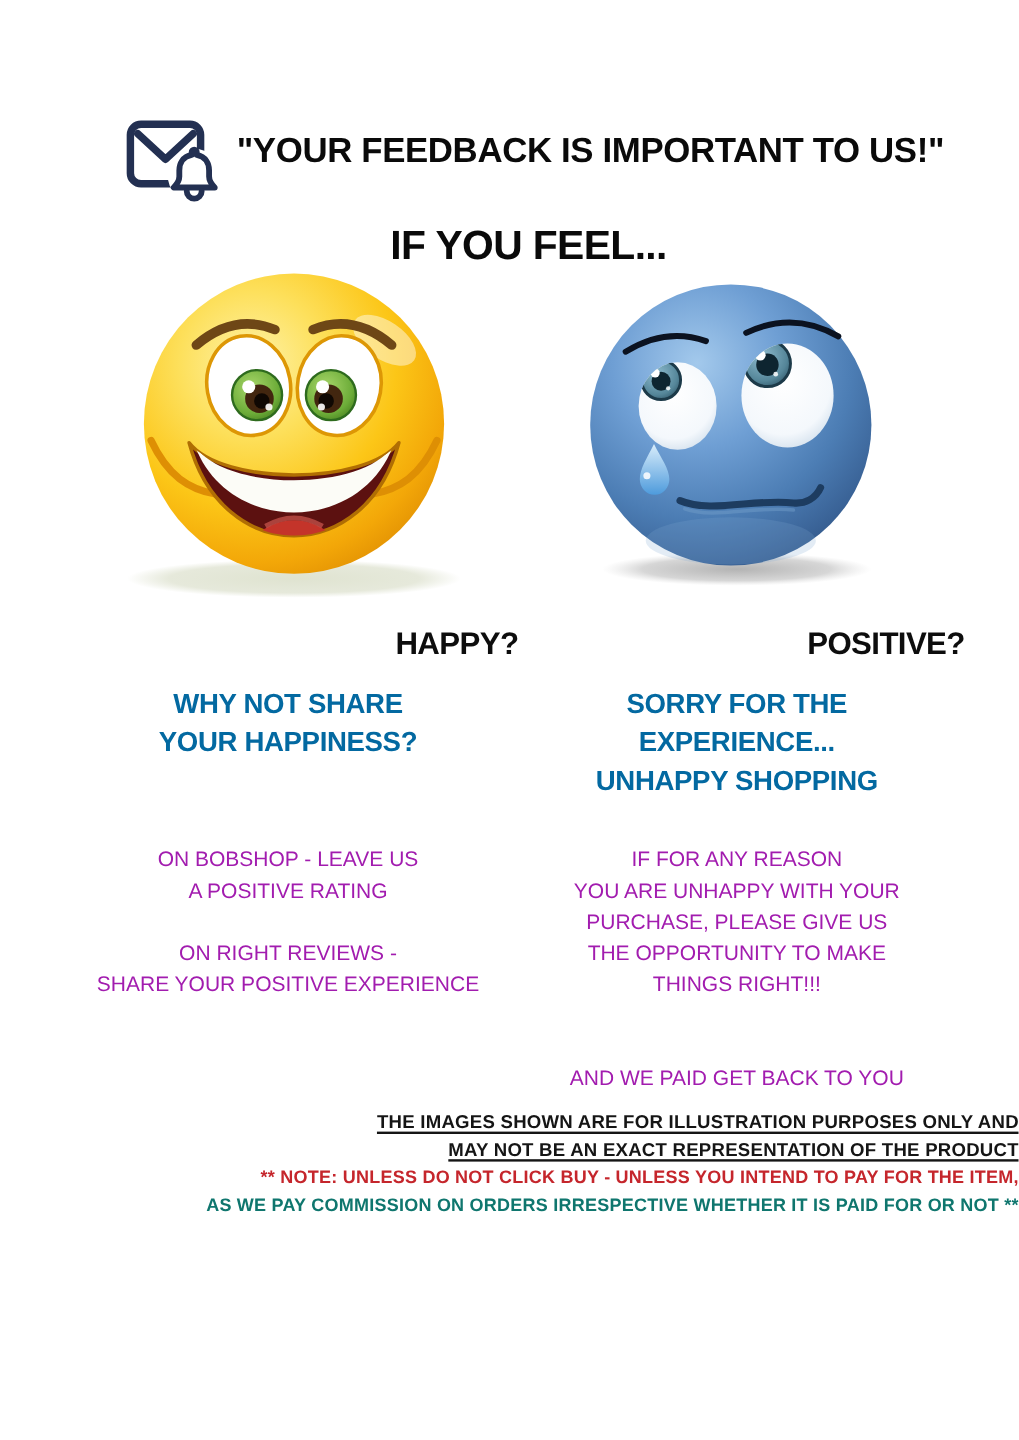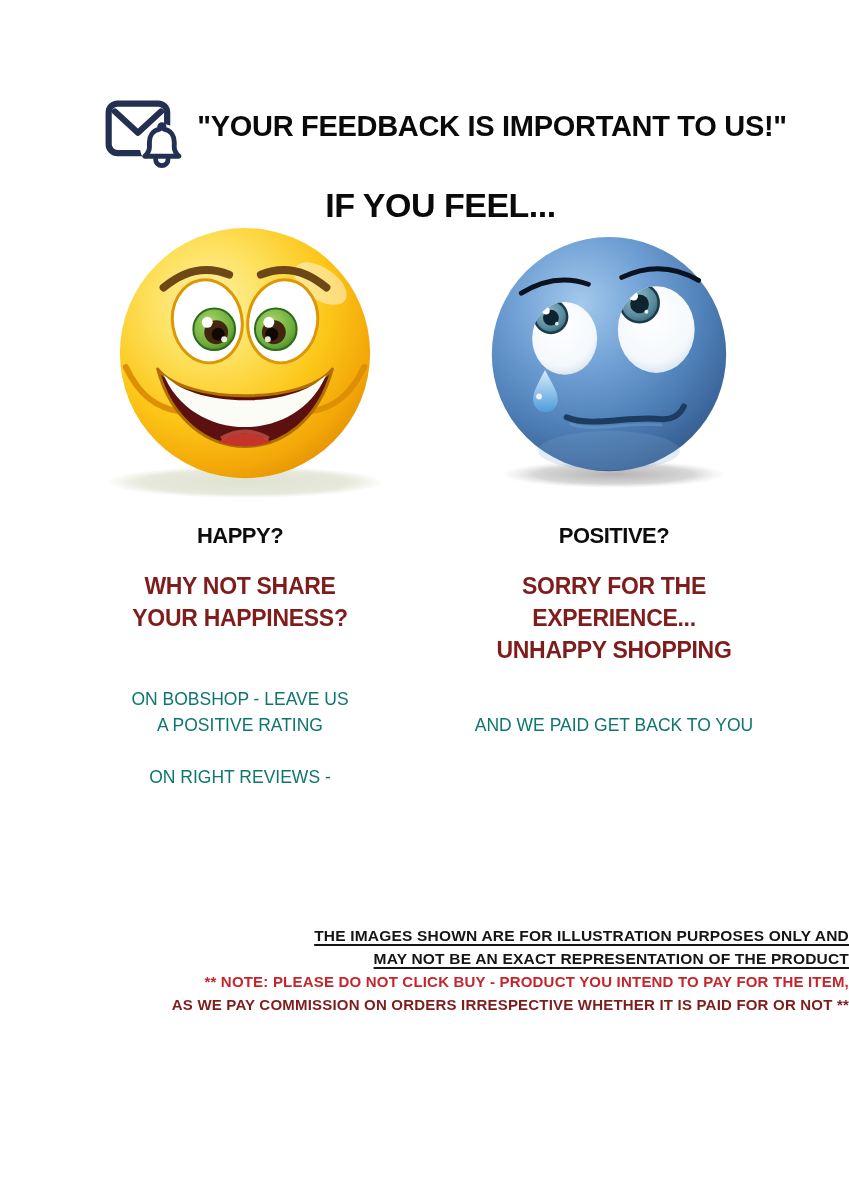--- a/index.html
+++ b/index.html
@@ -24,24 +24,24 @@
     text-align:center;font-size:34px;font-weight:bold;color:#0a0a0a;
     letter-spacing:-0.5px;
   }
   
   .happy-emoji{position:absolute;left:96px;top:226px;width:298px;height:278px;}
   .sad-emoji{position:absolute;left:476px;top:236px;width:266px;height:258px;}
   
   .col{position:absolute;top:518px;height:390px;text-align:center;}
   .col-happy{left:48px;width:384px;}
   .col-unhappy{left:424px;width:380px;}
-  .col-heading{font-size:22px;font-weight:bold;line-height:36px;letter-spacing:-0.5px;color:#0d0d0d;}
-  .col-sub{margin-top:16px;font-size:23px;font-weight:bold;line-height:32px;letter-spacing:-0.3px;color:#7f1d1d;}
+  .col-heading{font-size:26px;font-weight:bold;line-height:36px;letter-spacing:-0.5px;color:#0d0d0d;text-align:right;}
+  .col-sub{margin-top:16px;font-size:23px;font-weight:bold;line-height:32px;letter-spacing:-0.3px;color:#0369a1;}
   .col-body{position:absolute;top:168px;left:0;right:0;}
-  .col-body .para{margin:0 0 26px 0;font-size:17.5px;line-height:26px;color:#0f766e;font-weight:normal;}
+  .col-body .para{margin:17px 0 26px 0;font-size:17.5px;line-height:26px;color:#a21caf;font-weight:normal;}
   
   .footer{position:absolute;left:0;top:924px;width:849px;text-align:right;}
   .footer-line{font-size:15.5px;font-weight:bold;line-height:23px;letter-spacing:0.2px;color:#151515;}
   .footer-line .u{text-decoration:underline;text-underline-offset:3px;text-decoration-thickness:1.5px;}
   .footer-note{font-size:15px;font-weight:bold;line-height:23px;letter-spacing:0.2px;}
 </style>
 </head>
 <body>
 
 <div class="page">
@@ -180,43 +180,51 @@
       <div>WHY NOT SHARE</div>
       <div>YOUR HAPPINESS?</div>
     </div>
     <div class="col-body">
       <p class="para">
         <span>ON BOBSHOP - LEAVE US</span><br>
         <span>A POSITIVE RATING</span>
       </p>
       <p class="para">
         <span>ON RIGHT REVIEWS -</span><br>
+        <span>SHARE YOUR POSITIVE EXPERIENCE</span>
       </p>
     </div>
   </div>
 
   <div class="col col-unhappy">
     <div class="col-heading">POSITIVE?</div>
     <div class="col-sub">
       <div>SORRY FOR THE</div>
       <div>EXPERIENCE...</div>
       <div>UNHAPPY SHOPPING</div>
     </div>
     <div class="col-body">
       <p class="para">
+        <span>IF FOR ANY REASON</span><br>
+        <span>YOU ARE UNHAPPY WITH YOUR</span><br>
+        <span>PURCHASE, PLEASE GIVE US</span><br>
+        <span>THE OPPORTUNITY TO MAKE</span><br>
+        <span>THINGS RIGHT!!!</span>
+      </p>
+      <p class="para">
         <br>
         <span>AND WE PAID GET BACK TO YOU</span>
       </p>
     </div>
   </div>
 
   <div class="footer">
     <div class="footer-line">
       <span class="u">THE IMAGES SHOWN ARE FOR ILLUSTRATION PURPOSES ONLY AND</span>
     </div>
     <div class="footer-line">
       <span class="u">MAY NOT BE AN EXACT REPRESENTATION OF THE PRODUCT</span>
     </div>
-    <div class="footer-note" style="color: rgb(197, 38, 44);">** NOTE: PLEASE DO NOT CLICK BUY - PRODUCT YOU INTEND TO PAY FOR THE ITEM,</div>
-    <div class="footer-note" style="color: #7f1d1d;">AS WE PAY COMMISSION ON ORDERS IRRESPECTIVE WHETHER IT IS PAID FOR OR NOT **</div>
+    <div class="footer-note" style="color: rgb(197, 38, 44);">** NOTE: UNLESS DO NOT CLICK BUY - UNLESS YOU INTEND TO PAY FOR THE ITEM,</div>
+    <div class="footer-note" style="color: #0f766e;">AS WE PAY COMMISSION ON ORDERS IRRESPECTIVE WHETHER IT IS PAID FOR OR NOT **</div>
   </div>
 
 </div>
 
 </body></html>

